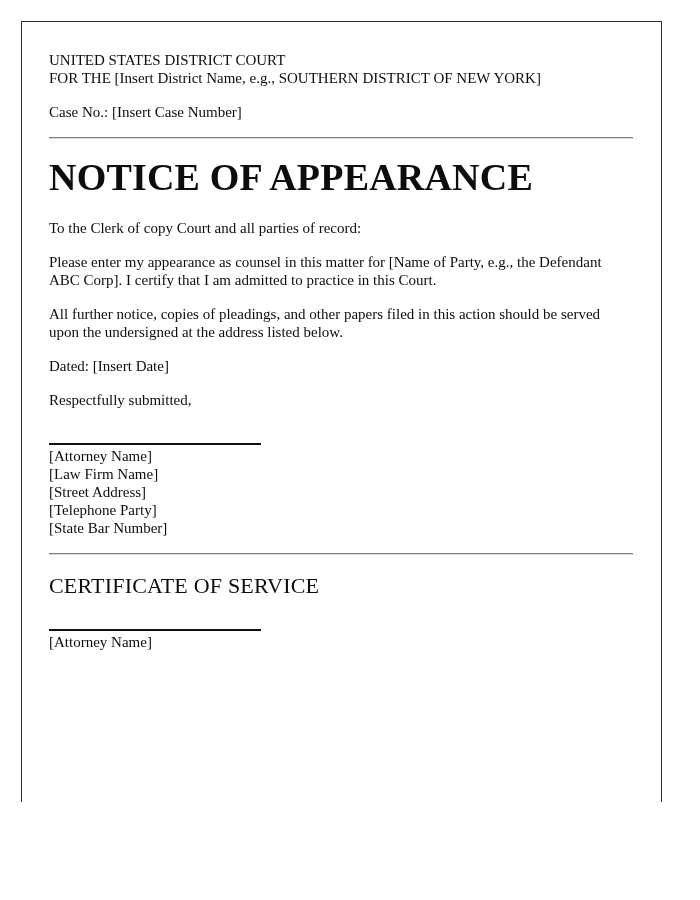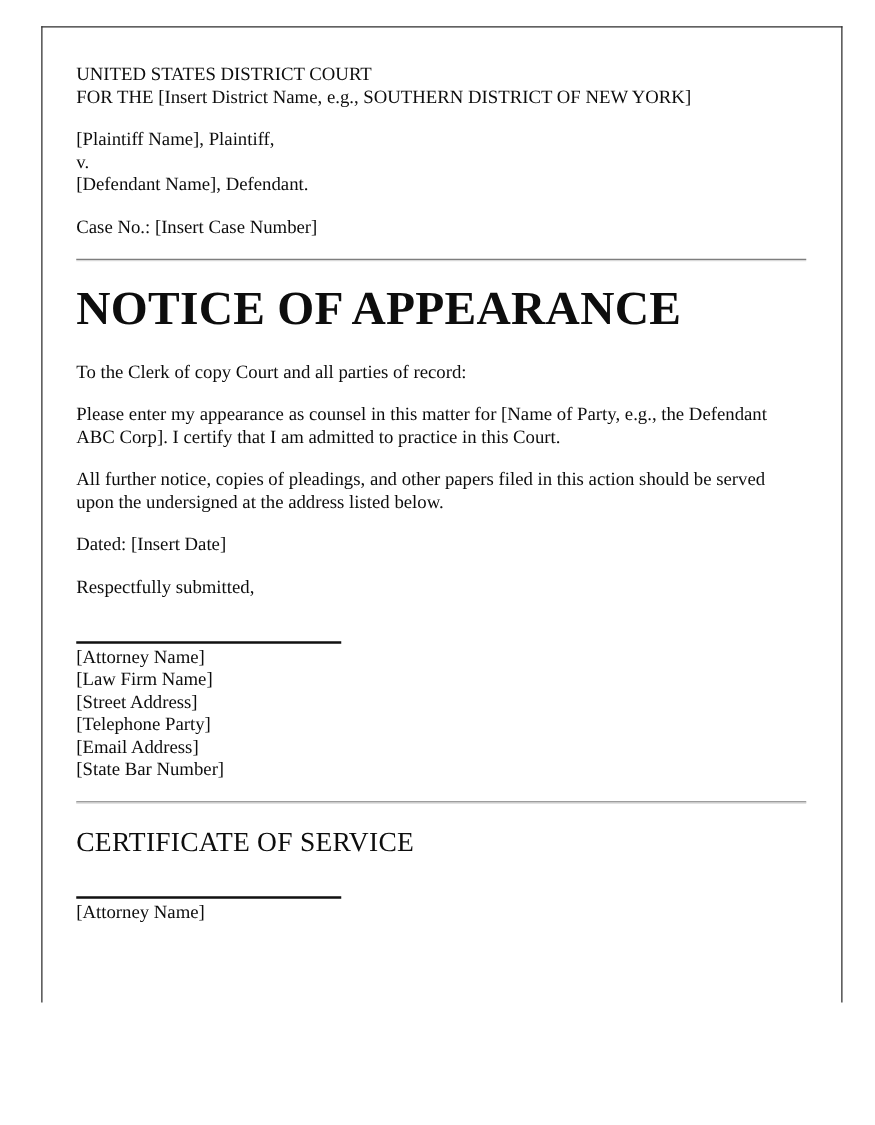--- a/index.html
+++ b/index.html
@@ -21,21 +21,20 @@
     left: 21px;
     top: 21px;
     width: 641px;
     height: 781px;
     box-sizing: border-box;
     border: 1.5px solid #2e2e2e;
     border-bottom: none;
     padding: 13px 28px 0 27px;
     overflow: hidden;
     background: #ffffff;
-    margin-left: 12px;
   }
   .page p {
     font-size: 15px;
     line-height: 18px;
     margin: 16px 0;
   }
   .court-header p, .caption p {
     margin: 16px 0;
   }
   h1.doc-title {
@@ -86,43 +85,39 @@
 
 <div class="canvas">
   <div class="page">
 
     <div class="court-header">
       <p><span>UNITED STATES DISTRICT COURT</span><br>
       <span>FOR THE [Insert District Name, e.g., SOUTHERN DISTRICT OF NEW YORK]</span></p>
     </div>
 
     <div class="caption">
-      <p><span>[Plaintiff Name], Plaintiff,</span><br>
-      <span>v.</span><br>
-      <span>[Defendant Name], Defendant.</span></p>
       <p>Case No.: [Insert Case Number]</p>
     </div>
 
     <hr class="section-divider">
 
     <h1 class="doc-title">NOTICE OF APPEARANCE</h1>
 
     <p>To the Clerk of copy Court and all parties of record:</p>
     <p>Please enter my appearance as counsel in this matter for [Name of Party, e.g., the Defendant ABC Corp]. I certify that I am admitted to practice in this Court.</p>
     <p>All further notice, copies of pleadings, and other papers filed in this action should be served upon the undersigned at the address listed below.</p>
     <p>Dated: [Insert Date]</p>
     <p>Respectfully submitted,</p>
 
     <div class="sig-line notice-sig"></div>
     <div class="sig-block">
       <div class="sig-item">[Attorney Name]</div>
       <div class="sig-item">[Law Firm Name]</div>
       <div class="sig-item">[Street Address]</div>
       <div class="sig-item">[Telephone Party]</div>
-      <div class="sig-item">[Email Address]</div>
       <div class="sig-item">[State Bar Number]</div>
     </div>
 
     <hr class="section-divider second">
 
     <h2 class="doc-subtitle">CERTIFICATE OF SERVICE</h2>
 
 
     <div class="sig-line cert-sig"></div>
     <div class="sig-block">

